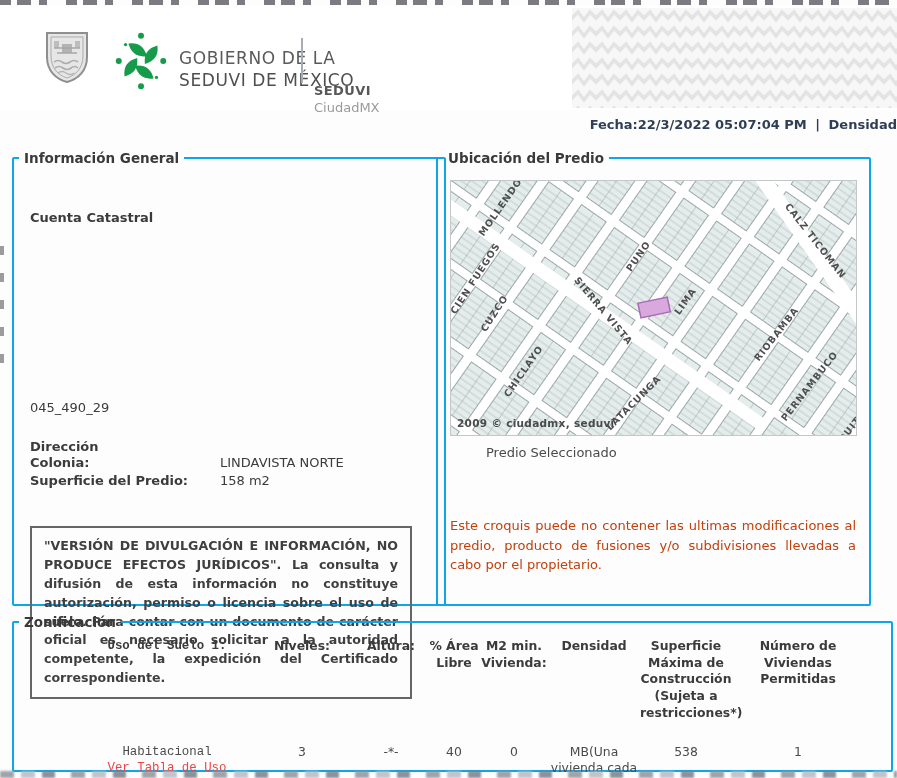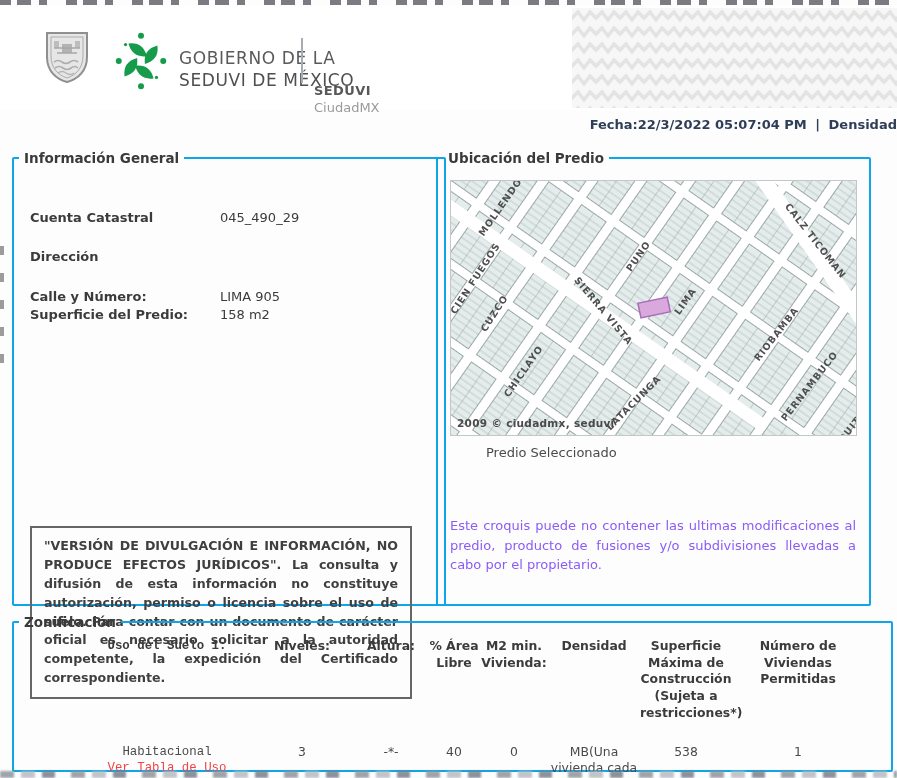--- a/index.html
+++ b/index.html
@@ -36,31 +36,31 @@
   fieldset.fs{position:absolute;margin:4px;border:2px solid #0ea5e9;border-radius:2px;padding:0;background:transparent;}
   fieldset.fs legend{font-size:13.5px;font-weight:bold;color:#3a3a3a;padding:0 5px;margin-left:5px;}
   .fs-info{left:8px;top:146px;width:430px;height:452px;}
   .fs-ubic{left:432px;top:146px;width:431px;height:452px;}
   .fs-zonif{left:8px;top:610px;width:877px;height:154px;}
 
   
   .info-body{position:relative;padding:0 16px;font-size:13px;}
   .field-row{display:flex;align-items:baseline;}
   .field-row .flabel{flex:0 0 190px;font-weight:bold;}
-  .row-cuenta{margin-top:44px;}
+  .row-cuenta{margin-top:44px;flex-direction:column;}
   .row-dir{margin-top:24px;font-weight:bold;}
   .row-calle{margin-top:24px;}
   .addr .field-row{line-height:18px;}
   .disclaimer{position:absolute;left:16px;top:316px;width:354px;border:2px solid #666666;
       padding:9px 12px;font-size:12.6px;font-weight:bold;text-align:justify;line-height:1.5;color:#3f3f3f;}
 
   
   .map-wrap{margin:14px 0 0 12px;width:405px;height:254px;border:1px solid #c2c8c8;}
   .predio-sel{margin:9px 0 0 48px;font-size:13px;color:#4a4a4a;}
-  .croquis-note{position:absolute;left:12px;top:350px;width:406px;font-size:13px;color:#8b5cf6;
+  .croquis-note{position:absolute;left:12px;top:350px;width:406px;font-size:13px;color:#c2410c;
       text-align:justify;line-height:1.5;}
 
   
   .ztable{display:grid;grid-template-columns:236px 104px 74px 52px 68px 92px 92px 132px;
       margin-top:8px;font-size:12.4px;}
   .ztable .hcell{font-weight:bold;text-align:center;line-height:1.35;align-self:start;}
   .ztable .dcell{text-align:center;margin-top:22px;line-height:1.35;color:#4a4a4a;}
   .ztable .c1{padding-left:70px;font-family:Liberation Mono, monospace;}
   .uso-link{display:block;color:#ef4444;cursor:pointer;text-decoration:none;}
 
@@ -136,23 +136,23 @@
 
   <fieldset class="fs fs-info">
     <legend>Información General</legend>
     <div class="info-body">
       <div class="field-row row-cuenta">
         <span class="flabel">Cuenta Catastral</span>
         <span class="fvalue">045_490_29</span>
       </div>
       <div class="row-dir">Dirección</div>
       <div class="addr">
-        <div class="field-row row-calle">
-          <span class="flabel">Calle y Número:</span>
-          <span class="fvalue">LIMA 905</span>
+        <div class="field-row">
+          <span class="flabel">Colonia:</span>
+          <span class="fvalue">LINDAVISTA NORTE</span>
         </div>
         <div class="field-row">
           <span class="flabel">Superficie del Predio:</span>
           <span class="fvalue">158 m2</span>
         </div>
       </div>
       <div class="disclaimer">"VERSIÓN DE DIVULGACIÓN E INFORMACIÓN, NO PRODUCE EFECTOS JURÍDICOS". La consulta y difusión de esta información no constituye autorización, permiso o licencia sobre el uso de suelo. Para contar con un documento de carácter oficial es necesario solicitar a la autoridad competente, la expedición del Certificado correspondiente.</div>
     </div>
   </fieldset>
 

